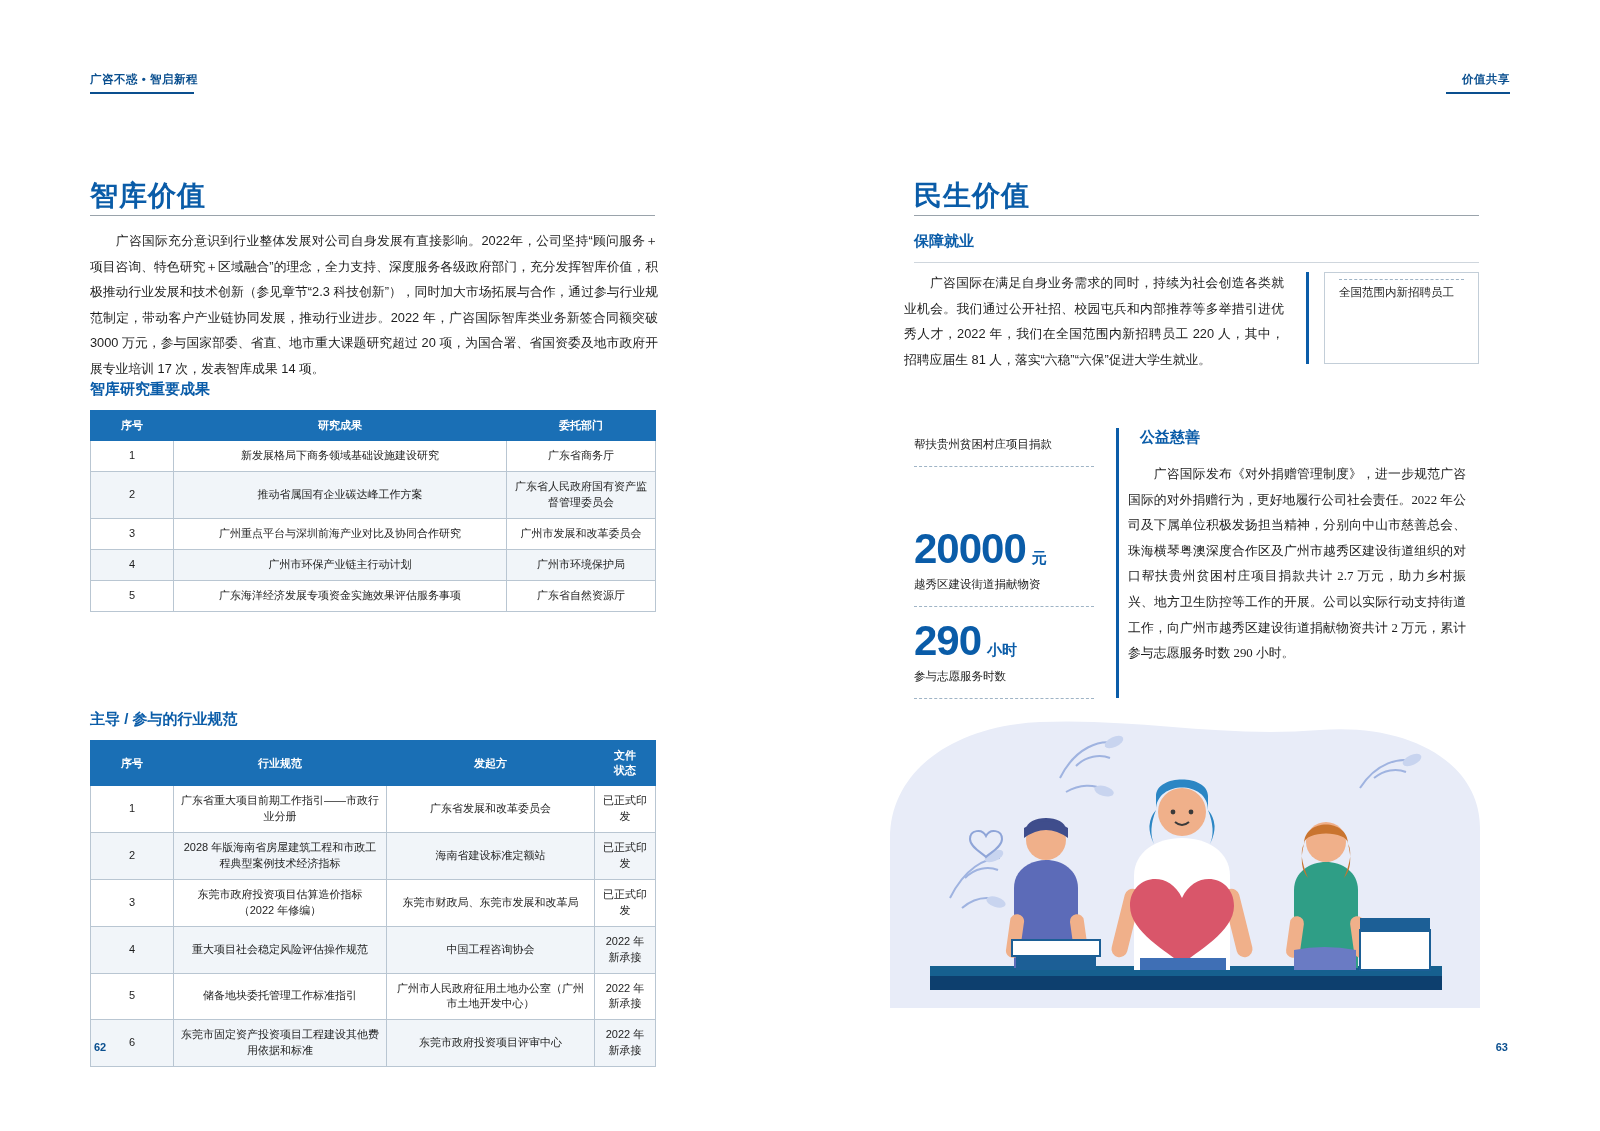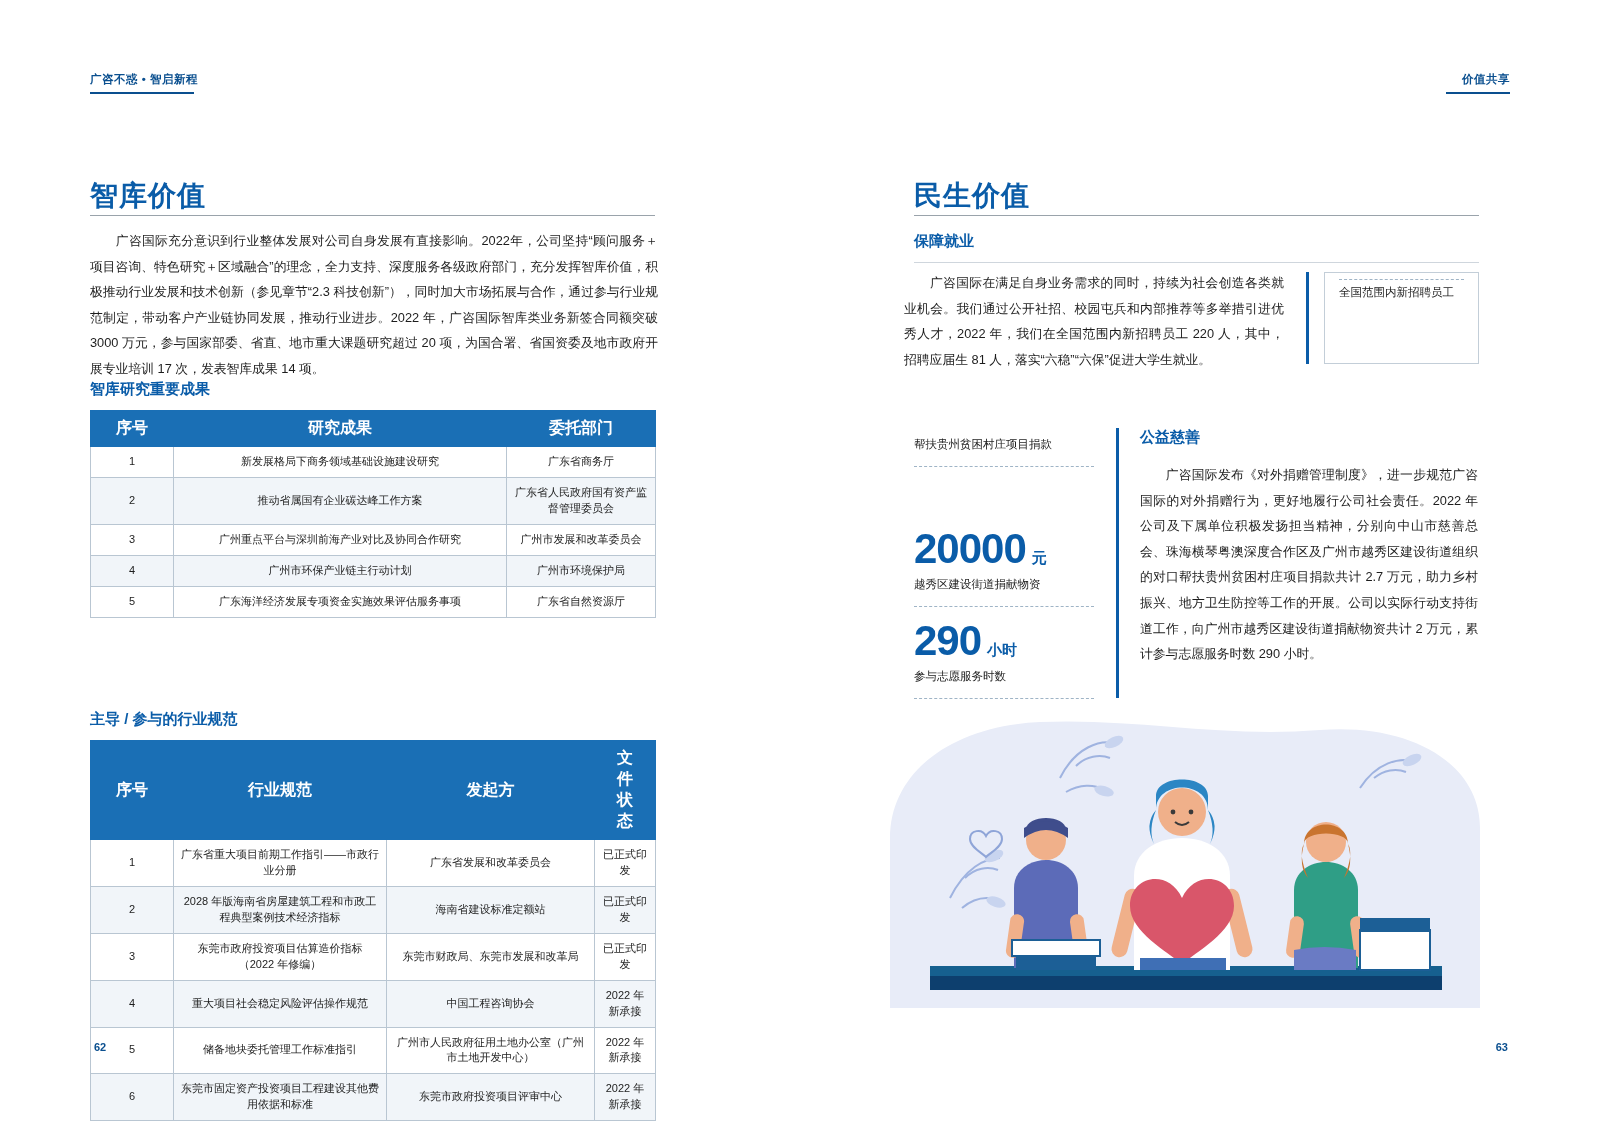--- a/index.html
+++ b/index.html
@@ -39,21 +39,21 @@
   }
   .para .indent{display:inline-block;width:2em;}
 
   .sub-title{
     position:absolute;font-size:15px;font-weight:bold;color:#0a5ca8;
   }
 
   
   table{border-collapse:collapse;position:absolute;font-size:11px;}
   th{
-    background:#1a6fb5;color:#ffffff;font-weight:bold;font-size:16px;
+    background:#1a6fb5;color:#ffffff;font-weight:bold;font-size:11px;
     border:1px solid #1a6fb5;padding:7px 16px;text-align:center;
   }
   td{
     border:1px solid #b9c6d2;padding:7px 6px;text-align:center;color:#1d1d1d;line-height:1.45;
   }
   tr.alt td{background:#f1f5f9;}
   td.num{width:42px;}
 
   
   .stat-box{position:absolute;}
@@ -211,21 +211,21 @@
     </div>
 
     <div class="stat-box" style="left:114px;top:620px;width:180px;">
       <div><span class="bignum">290</span><span class="unit">小时</span></div>
       <div class="statlabel">参与志愿服务时数</div>
       <div class="dash" style="margin-top:14px;"></div>
     </div>
 
     <div class="bar" style="left:316px;top:428px;height:270px;"></div>
     <div class="sub-title" style="left:340px;top:428px;">公益慈善</div>
-    <div class="para" style="left:340px;top:462px;width:338px;"><span class="indent"></span><span>广咨国际发布《对外捐赠管理制度》，进一步规范广咨国际的对外捐赠行为，更好地履行公司社会责任。2022 年公司及下属单位积极发扬担当精神，分别向中山市慈善总会、珠海横琴粤澳深度合作区及广州市越秀区建设街道组织的对口帮扶贵州贫困村庄项目捐款共计 2.7 万元，助力乡村振兴、地方卫生防控等工作的开展。公司以实际行动支持街道工作，向广州市越秀区建设街道捐献物资共计 2 万元，累计参与志愿服务时数 290 小时。</span></div>
+    <div class="para" style="left:328px;top:462px;width:338px;font-family:Liberation Serif, serif;"><span class="indent"></span><span>广咨国际发布《对外捐赠管理制度》，进一步规范广咨国际的对外捐赠行为，更好地履行公司社会责任。2022 年公司及下属单位积极发扬担当精神，分别向中山市慈善总会、珠海横琴粤澳深度合作区及广州市越秀区建设街道组织的对口帮扶贵州贫困村庄项目捐款共计 2.7 万元，助力乡村振兴、地方卫生防控等工作的开展。公司以实际行动支持街道工作，向广州市越秀区建设街道捐献物资共计 2 万元，累计参与志愿服务时数 290 小时。</span></div>
 
     <div class="illus" style="left:90px;top:718px;width:590px;height:290px;">
       <svg viewBox="0 0 590 290" width="590" height="290" xmlns="http://www.w3.org/2000/svg">
         <path d="M0,290 L0,120 C0,55 60,8 150,4 C250,0 330,20 430,12 C520,5 590,45 590,110 L590,290 Z" fill="#e8ecf8"></path>
 
         <g stroke="#9fb3e0" stroke-width="2" fill="none">
           <path d="M60,180 C75,150 95,140 110,140"></path>
           <path d="M75,160 C85,150 98,148 108,152"></path>
           <path d="M72,190 C84,180 96,178 108,182"></path>
           <path d="M170,60 C185,30 210,20 228,26"></path>

